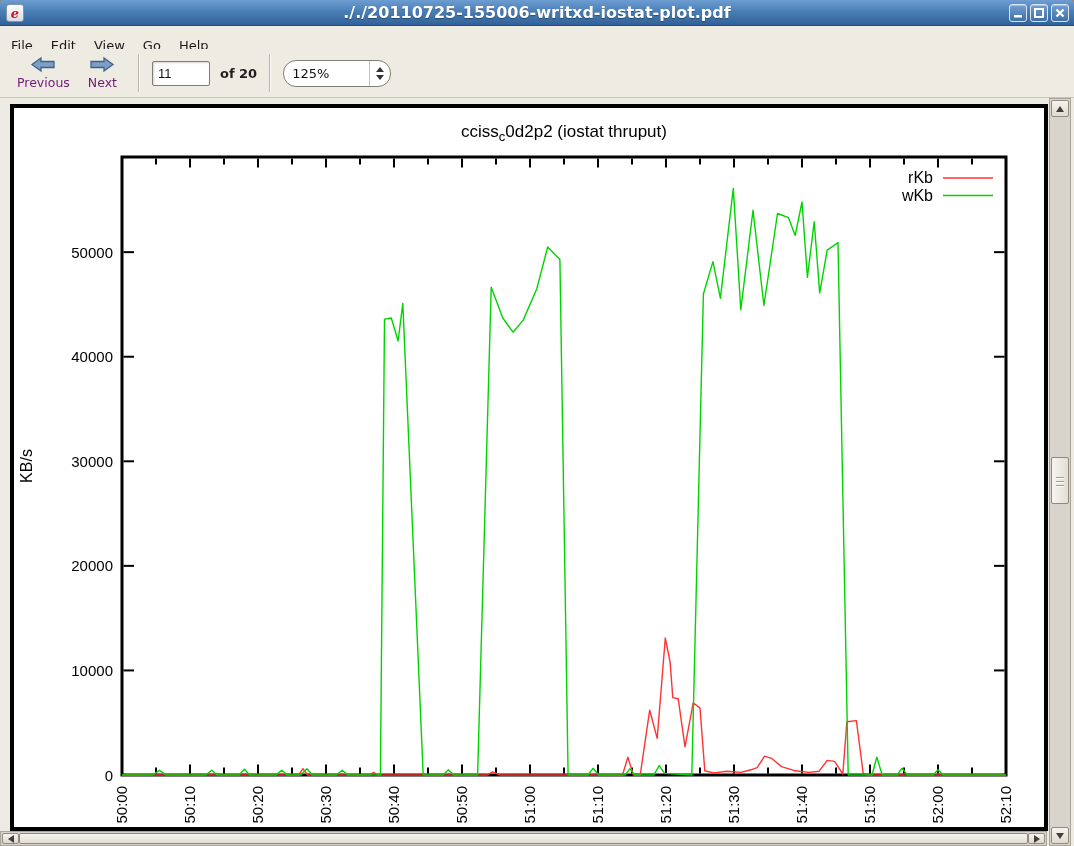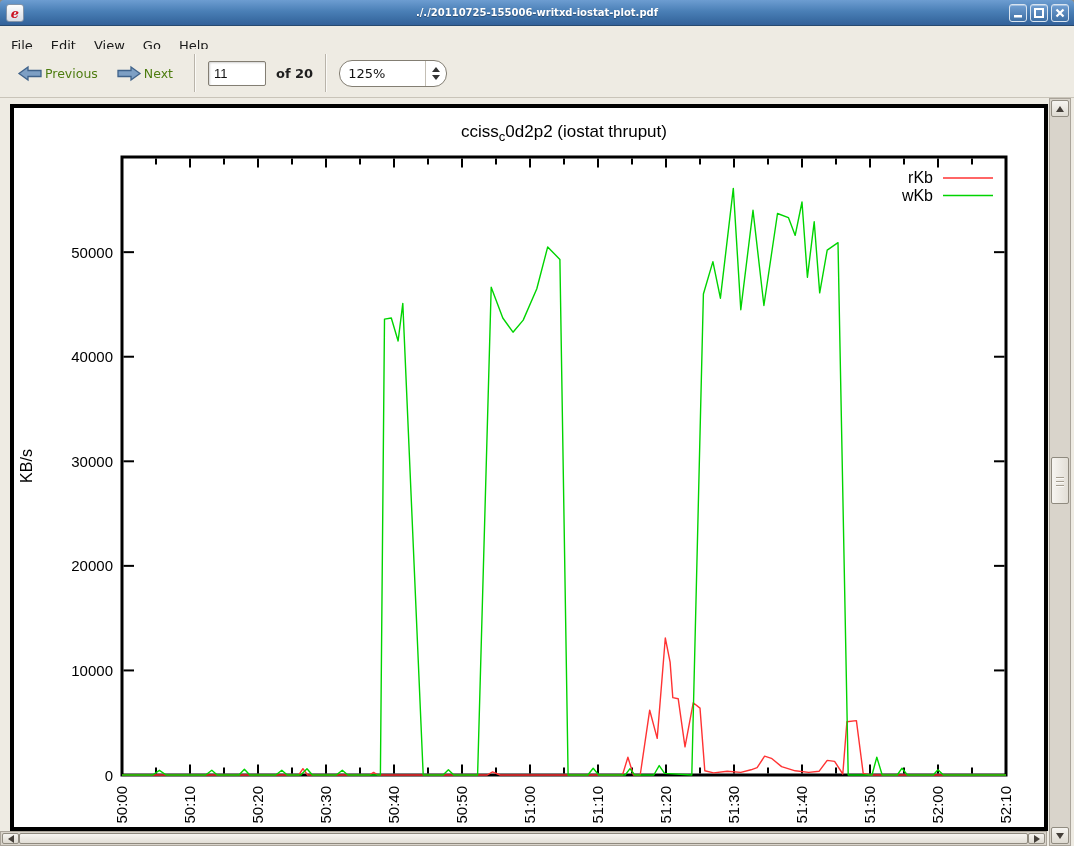--- a/index.html
+++ b/index.html
@@ -19,21 +19,21 @@
   }
   .app-icon{
     position:absolute;left:6px;top:4px;width:18px;height:18px;
     background:linear-gradient(180deg,#fdfdfd,#d7dde6);
     border:1px solid #8494a8;border-radius:3px;
     display:flex;align-items:center;justify-content:center;
     font:italic bold 13px "DejaVu Serif",serif;color:#cc1122;
   }
   .win-title{
     position:absolute;left:0;right:0;top:0;height:28px;line-height:25px;
-    text-align:center;color:#fff;font-size:10px;font-weight:bold;
+    text-align:center;color:#fff;font-size:16px;font-weight:bold;
     text-shadow:0 1px 1px rgba(0,0,0,.35);white-space:nowrap;
   }
   .win-buttons{position:absolute;right:5px;top:4px;display:flex;gap:3px;}
   .winbtn{
     width:18px;height:18px;border:1px solid #d9e4f0;border-radius:3px;
     background:linear-gradient(180deg,#719fd2,#3f70a5);
     box-shadow:inset 0 1px 0 rgba(255,255,255,.35);
     display:flex;align-items:center;justify-content:center;
   }
   
@@ -44,23 +44,23 @@
   }
   .menu-item{padding:2px 9px;cursor:default;}
   .mkey{text-decoration:underline;}
   
   .toolbar{
     position:absolute;left:0;top:49px;width:1074px;height:49px;
     background:#eeebe3;border-bottom:1px solid #c9c4b9;
     display:flex;align-items:center;padding:0 8px;
   }
   .tbtn{
-    display:flex;flex-direction:row;align-items:center;justify-content:center;
+    display:flex;flex-direction:column;align-items:center;justify-content:center;
     gap:2px;border:0;background:transparent;padding:3px 9px;
-    font-family:inherit;font-size:12.5px;color:#4d7c0f;
+    font-family:inherit;font-size:12.5px;color:#701a75;
   }
   .tsep{width:2px;height:38px;margin:0 12px;
     background:linear-gradient(90deg,#b9b4aa 0 1px,#fbfaf7 1px 2px);}
   .page-input{
     width:58px;height:25px;border:1px solid #837e73;border-radius:2px;
     box-shadow:inset 1px 1px 2px rgba(0,0,0,.18);
     font-family:Liberation Sans, sans-serif;font-size:13px;padding:0 0 0 5px;background:#fff;color:#111;
   }
   .of-label{margin-left:10px;font-size:13px;color:#1e1e1e;font-weight:bold;}
   .zoom-combo{

